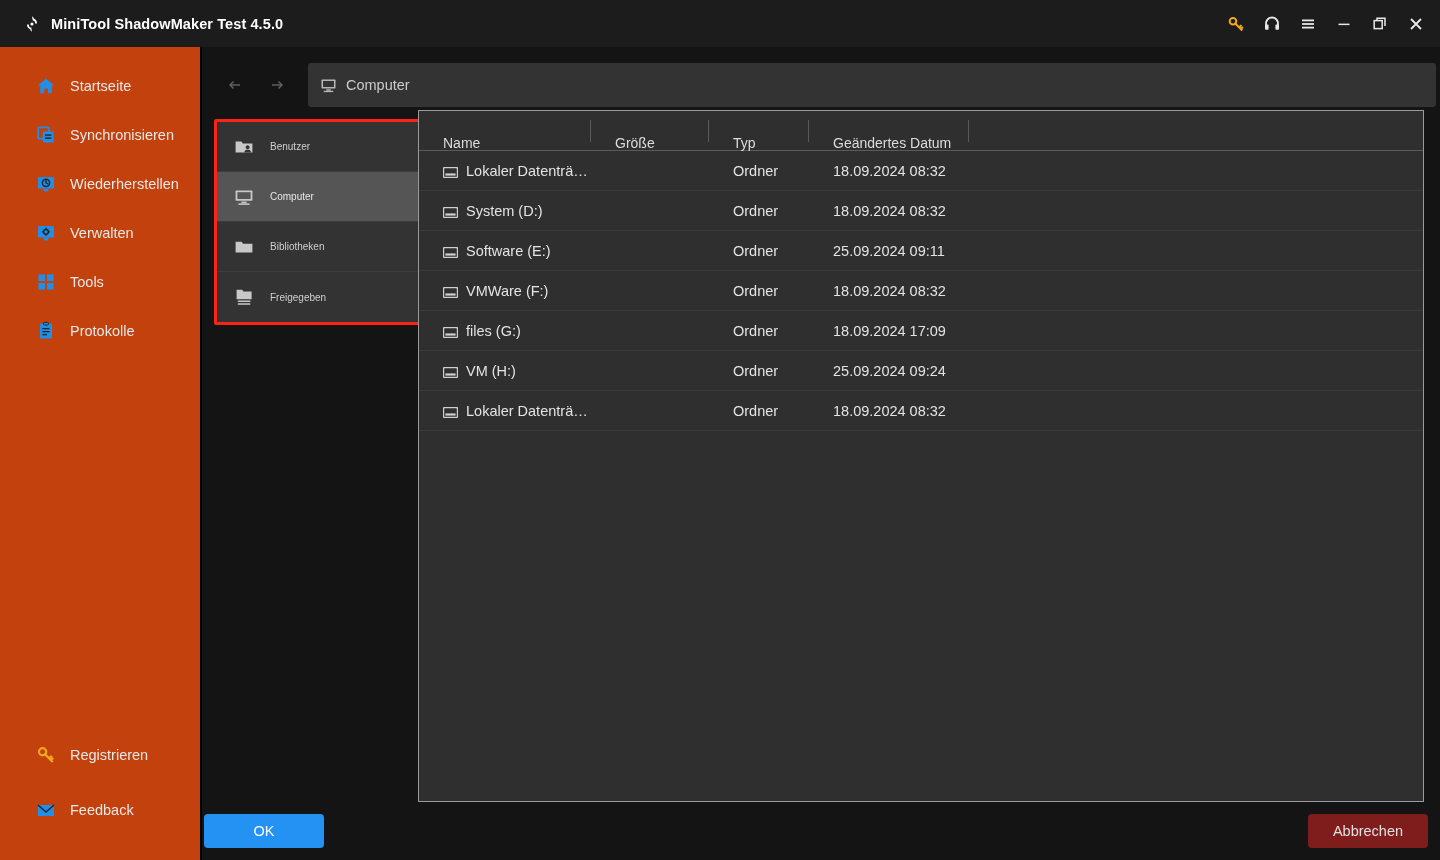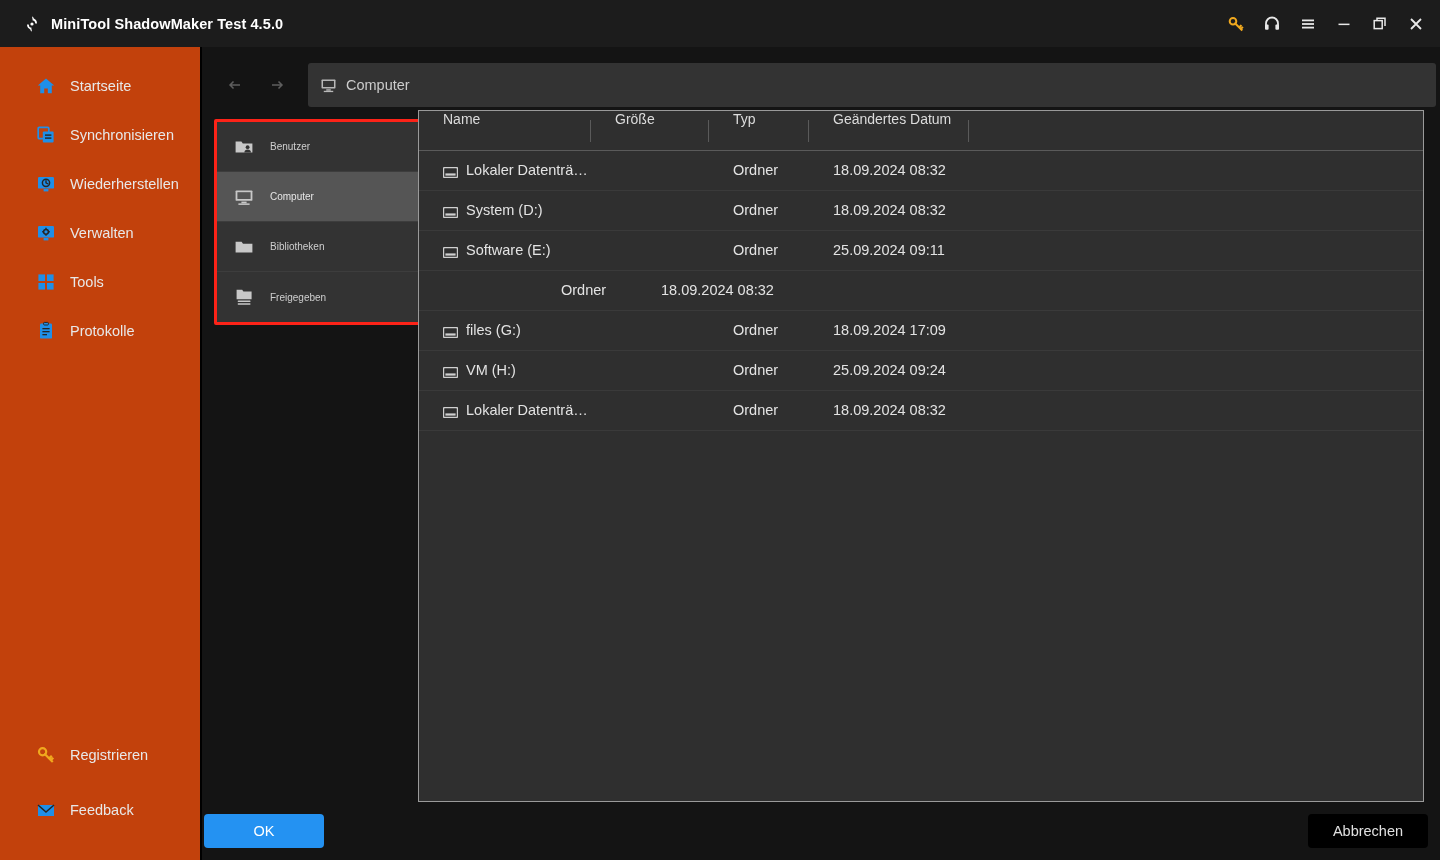--- a/index.html
+++ b/index.html
@@ -117,35 +117,35 @@
     position: absolute; left: 214px; top: 63px;
     width: 1006px; height: 692px;
     background: #2f2f2f;
     border: 1px solid #9a9a9a;
   }
   .fl-header {
     height: 40px; display: flex; align-items: center;
     border-bottom: 1px solid #5a5a5a;
     color: #dcdcdc; font-size: 14px;
   }
-  .fl-header .col { position: relative; height: 40px; display: flex; align-items: flex-start; }
+  .fl-header .col { position: relative; height: 40px; display: flex; align-items: flex-end; }
   .fl-header .col::after {
     content: ""; position: absolute; right: 0; top: 9px;
     width: 1px; height: 22px; background: #5a5a5a;
   }
   .fl-header .col span { padding-left: 24px; }
   .col-name { width: 172px; }
   .col-size { width: 118px; }
   .col-type { width: 100px; }
   .col-date { width: 160px; }
   .col-pad { flex: 1; }
   .col-pad::after { display: none !important; }
 
   .fl-row {
-    height: 40px; display: flex; align-items: flex-end;
+    height: 40px; display: flex; align-items: center;
     border-bottom: 1px solid #3a3a3a;
     color: #e3e3e3; font-size: 14.5px;
   }
   .fl-cell { display: flex; align-items: center; height: 40px; }
   .fl-cell.name { width: 172px; gap: 8px; padding-left: 24px; }
   .fl-cell.size { width: 118px; padding-left: 24px; }
   .fl-cell.type { width: 100px; padding-left: 24px; }
   .fl-cell.date { width: 160px; padding-left: 24px; white-space: nowrap; }
   .drive-icon { width: 15px; height: 11px; flex: 0 0 15px; display: block; }
   .fl-name-text { overflow: hidden; white-space: nowrap; }
@@ -157,21 +157,21 @@
     display: flex; align-items: center; justify-content: space-between;
     gap: 10px; padding-right: 12px;
   }
   .btn {
     width: 120px; height: 34px;
     border-radius: 4px; border: none;
     font-size: 14.5px; font-family: "Liberation Sans", sans-serif;
     display: flex; align-items: center; justify-content: center;
   }
   .btn-ok { background: #2492f2; color: #ffffff; }
-  .btn-cancel { background: #000000; color: #e0e0e0; }
+  .btn-cancel { background: #7f1d1d; color: #e0e0e0; }
 </style>
 </head>
 <body>
 
 <div class="app">
 
   <div class="titlebar">
     <div class="title-left">
       <span class="app-logo">
         <svg width="20" height="20" viewBox="0 0 20 20">
@@ -446,20 +446,29 @@
                 </svg>
             </span>
             <span class="fl-name-text">Software (E:)</span>
           </div>
           <div class="fl-cell size"></div>
           <div class="fl-cell type">Ordner</div>
           <div class="fl-cell date">25.09.2024 09:11</div>
         </div>
 
         <div class="fl-row">
+          <div class="fl-cell name">
+            <span class="drive-icon">
+              <svg width="15" height="11" viewBox="0 0 15 11">
+                  <rect x="0.5" y="0.5" width="14" height="10" rx="1.2" fill="none" stroke="#cfcfcf" stroke-width="1.4"></rect>
+                  <rect x="2.4" y="6.4" width="10.2" height="2.2" fill="#cfcfcf"></rect>
+                </svg>
+            </span>
+            <span class="fl-name-text">VMWare (F:)</span>
+          </div>
           <div class="fl-cell size"></div>
           <div class="fl-cell type">Ordner</div>
           <div class="fl-cell date">18.09.2024 08:32</div>
         </div>
 
         <div class="fl-row">
           <div class="fl-cell name">
             <span class="drive-icon">
               <svg width="15" height="11" viewBox="0 0 15 11">
                   <rect x="0.5" y="0.5" width="14" height="10" rx="1.2" fill="none" stroke="#cfcfcf" stroke-width="1.4"></rect>

